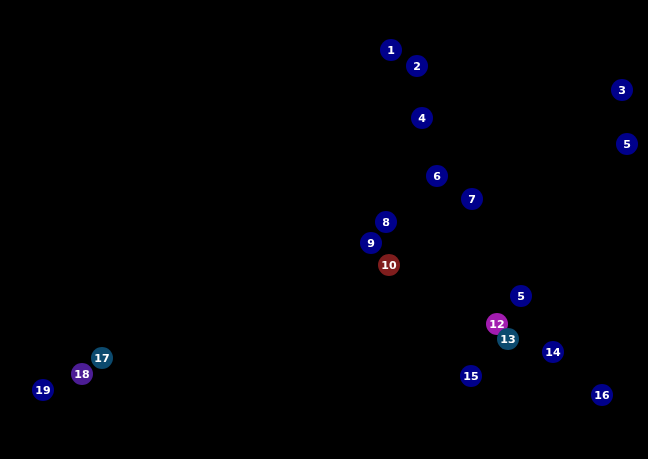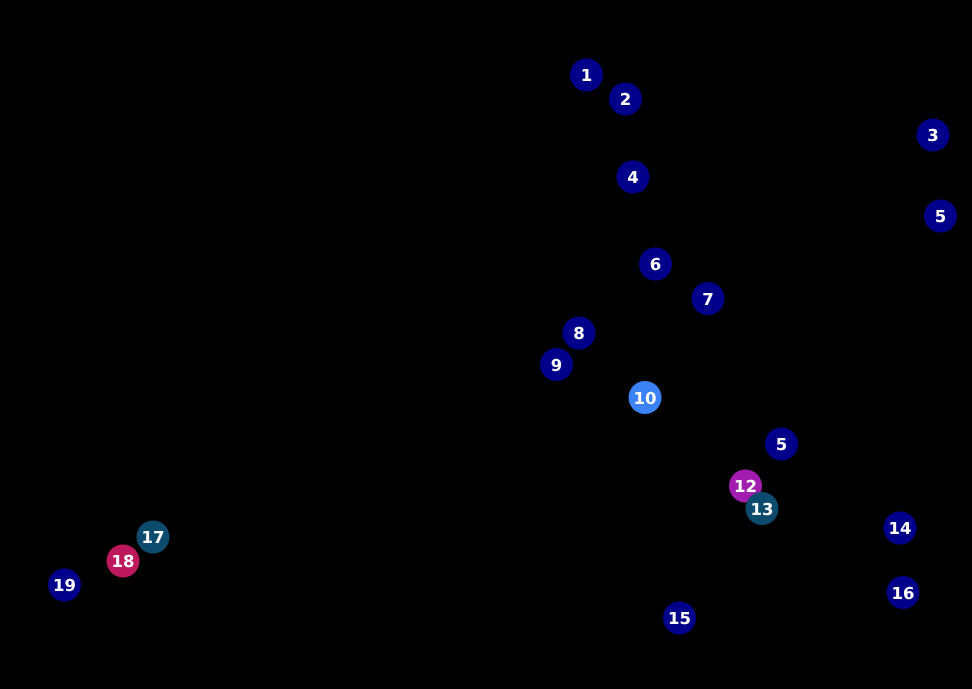--- a/index.html
+++ b/index.html
@@ -42,24 +42,24 @@
   <div class="marker-layer" id="marker-layer">
       <div class="marker" style="left: 391px; top: 50px; background: rgb(0, 0, 139); color: rgb(255, 255, 255);">1</div>
       <div class="marker" style="left: 417px; top: 66px; background: rgb(0, 0, 139); color: rgb(255, 255, 255);">2</div>
       <div class="marker" style="left: 622px; top: 90px; background: rgb(0, 0, 139); color: rgb(255, 255, 255);">3</div>
       <div class="marker" style="left: 422px; top: 118px; background: rgb(0, 0, 139); color: rgb(255, 255, 255);">4</div>
       <div class="marker" style="left: 627px; top: 144px; background: rgb(0, 0, 139); color: rgb(255, 255, 255);">5</div>
       <div class="marker" style="left: 437px; top: 176px; background: rgb(0, 0, 139); color: rgb(255, 255, 255);">6</div>
       <div class="marker" style="left: 472px; top: 199px; background: rgb(0, 0, 139); color: rgb(255, 255, 255);">7</div>
       <div class="marker" style="left: 386px; top: 222px; background: rgb(0, 0, 139); color: rgb(255, 255, 255);">8</div>
       <div class="marker" style="left: 371px; top: 243px; background: rgb(0, 0, 139); color: rgb(255, 255, 255);">9</div>
-      <div class="marker" style="left: 430px; top: 265px; background: #3b82f6; color: rgb(255, 255, 255);">10</div>
+      <div class="marker" style="left: 389px; top: 265px; background: #7f1d1d; color: rgb(255, 255, 255);">10</div>
       <div class="marker" style="left: 521px; top: 296px; background: rgb(0, 0, 139); color: rgb(255, 255, 255);">5</div>
       <div class="marker" style="left: 497px; top: 324px; background: #a21caf; color: rgb(255, 255, 255);">12</div>
       <div class="marker" style="left: 508px; top: 339px; background: #0c4a6e; color: rgb(255, 255, 255);">13</div>
-      <div class="marker" style="left: 553px; top: 352px; background: rgb(0, 0, 139); color: rgb(255, 255, 255); margin-left: 47px;">14</div>
-      <div class="marker" style="left: 453px; top: 376px; background: rgb(0, 0, 139); color: rgb(255, 255, 255); margin-top: 36px;">15</div>
+      <div class="marker" style="left: 553px; top: 352px; background: rgb(0, 0, 139); color: rgb(255, 255, 255);">14</div>
+      <div class="marker" style="left: 471px; top: 376px; background: rgb(0, 0, 139); color: rgb(255, 255, 255);">15</div>
       <div class="marker" style="left: 602px; top: 395px; background: rgb(0, 0, 139); color: rgb(255, 255, 255);">16</div>
       <div class="marker" style="left: 102px; top: 358px; background: #0c4a6e; color: rgb(255, 255, 255);">17</div>
-      <div class="marker" style="left: 82px; top: 374px; background: #be185d; color: rgb(255, 255, 255);">18</div>
+      <div class="marker" style="left: 82px; top: 374px; background: #4c1d95; color: rgb(255, 255, 255);">18</div>
       <div class="marker" style="left: 43px; top: 390px; background: rgb(0, 0, 139); color: rgb(255, 255, 255);">19</div>
     </div>
 </div>
 
 </body></html>

